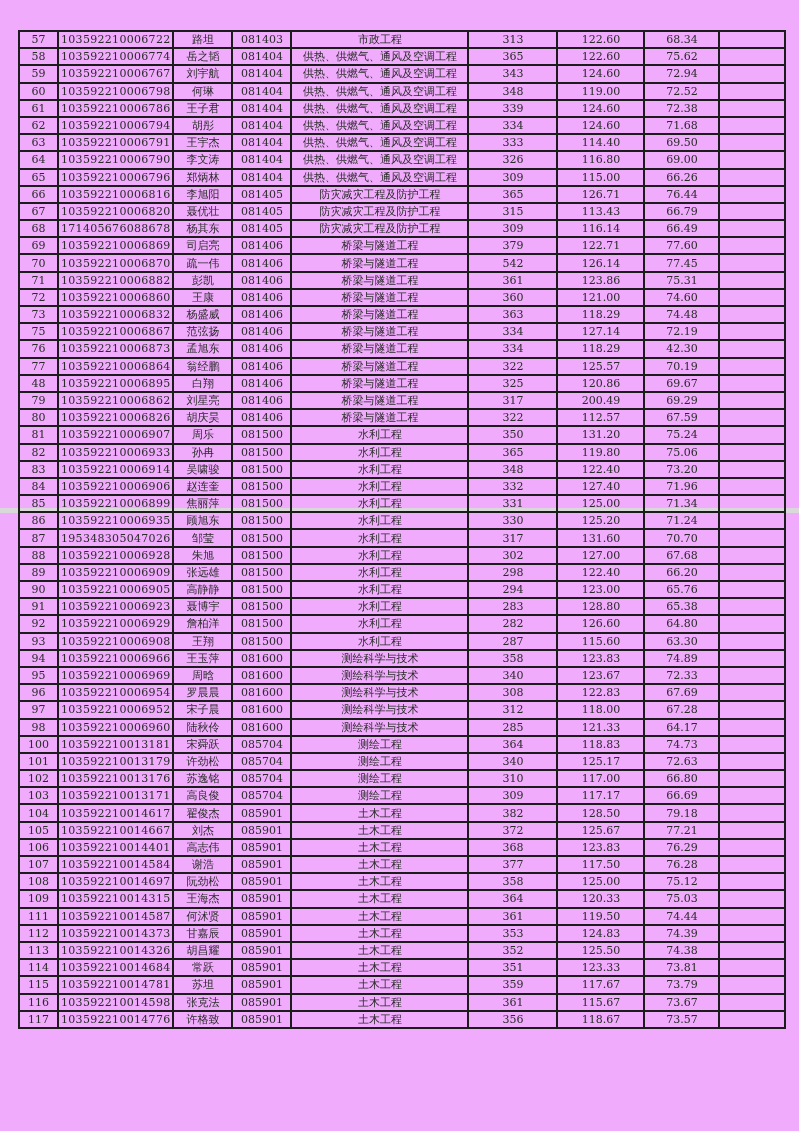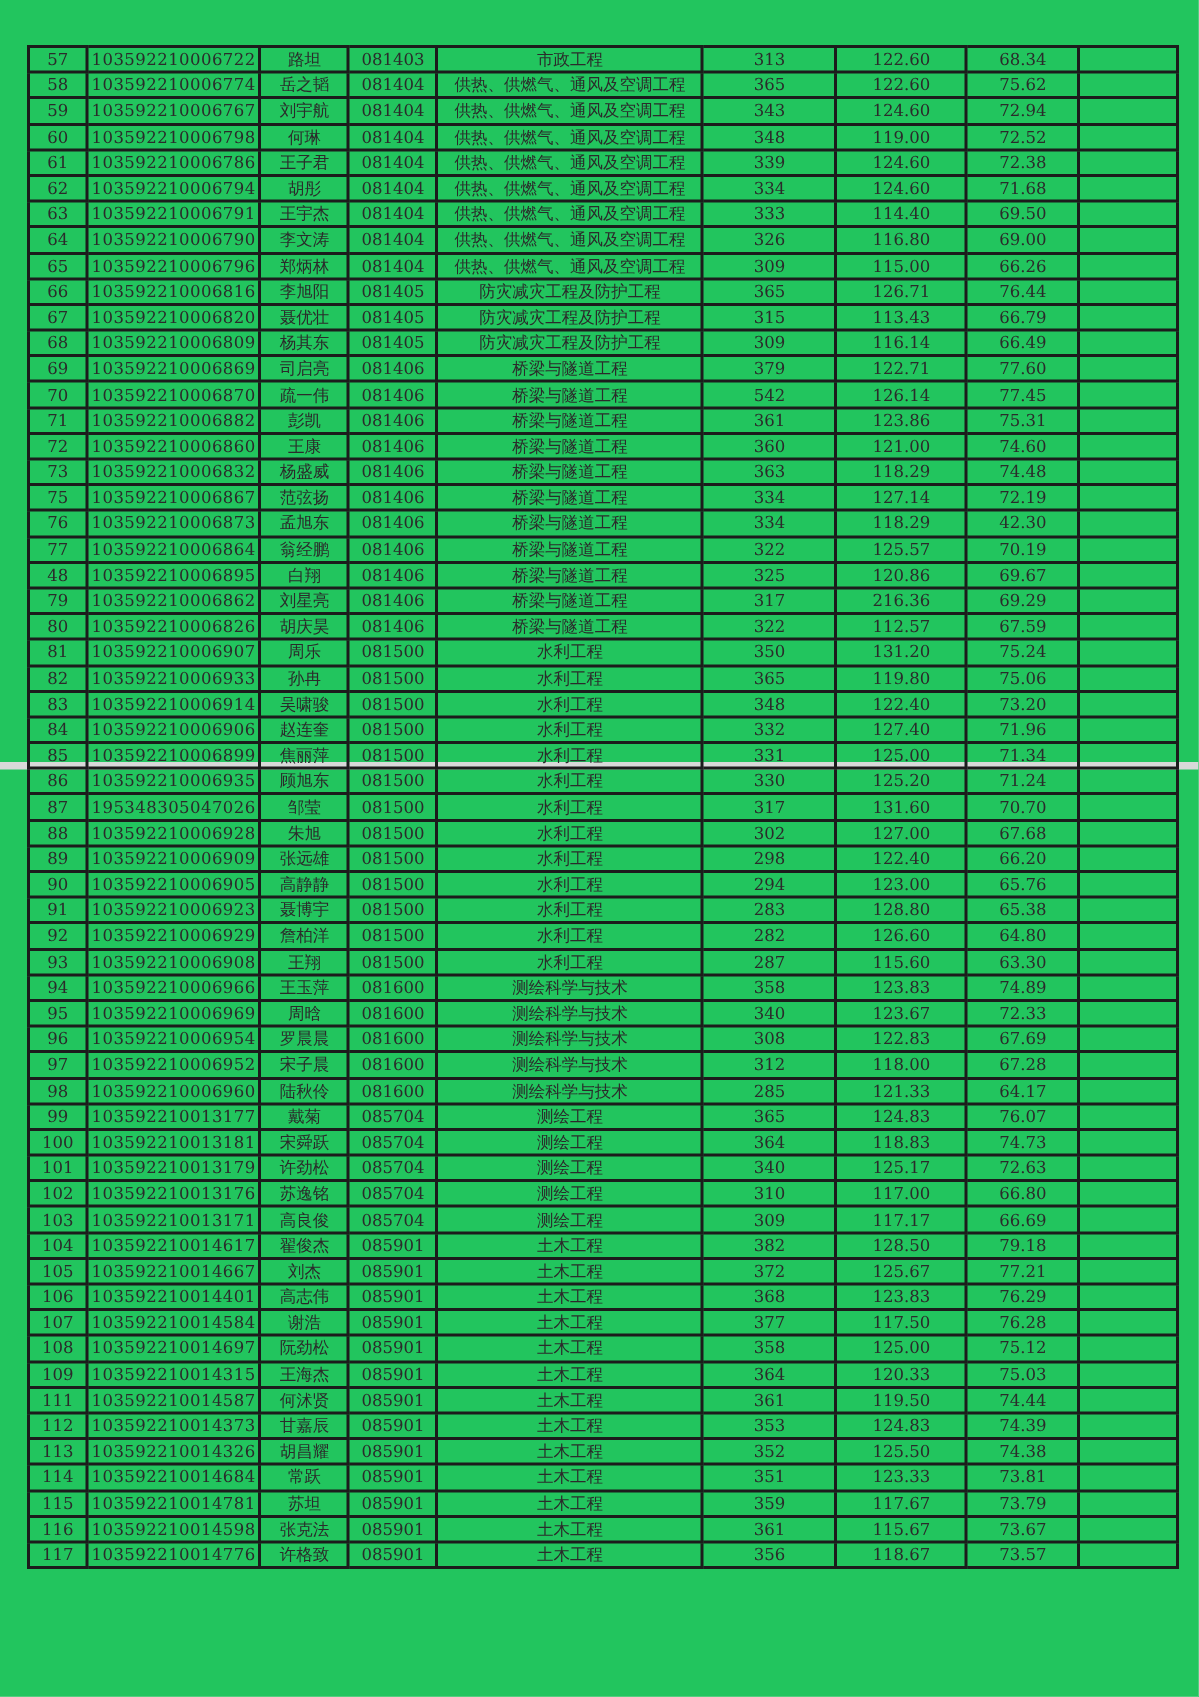--- a/index.html
+++ b/index.html
@@ -4,21 +4,21 @@
 <style>
   html, body { margin: 0; padding: 0; }
   body {
     background: #e8e8e8;
     font-family: "DejaVu Serif", "Liberation Serif", serif;
   }
   .page {
     position: relative;
     width: 799px;
     height: 1131px;
-    background: #22c55e;
+    background: #f0abfc;
     overflow: hidden;
     margin: 0 auto;
   }
   .page-break-band {
     position: absolute;
     left: 0;
     top: 508px;
     width: 799px;
     height: 5px;
     background: #d9d9d9;
@@ -191,21 +191,21 @@
           <td class="col-name">聂优壮</td>
           <td class="col-code">081405</td>
           <td class="col-major">防灾减灾工程及防护工程</td>
           <td class="col-score1">315</td>
           <td class="col-score2">113.43</td>
           <td class="col-score3">66.79</td>
           <td class="col-blank"></td>
         </tr>
         <tr>
           <td class="col-rank">68</td>
-          <td class="col-id">103592210006809</td>
+          <td class="col-id">171405676088678</td>
           <td class="col-name">杨其东</td>
           <td class="col-code">081405</td>
           <td class="col-major">防灾减灾工程及防护工程</td>
           <td class="col-score1">309</td>
           <td class="col-score2">116.14</td>
           <td class="col-score3">66.49</td>
           <td class="col-blank"></td>
         </tr>
         <tr>
           <td class="col-rank">69</td>
@@ -306,21 +306,21 @@
           <td class="col-score3">69.67</td>
           <td class="col-blank"></td>
         </tr>
         <tr>
           <td class="col-rank">79</td>
           <td class="col-id">103592210006862</td>
           <td class="col-name">刘星亮</td>
           <td class="col-code">081406</td>
           <td class="col-major">桥梁与隧道工程</td>
           <td class="col-score1">317</td>
-          <td class="col-score2">216.36</td>
+          <td class="col-score2">200.49</td>
           <td class="col-score3">69.29</td>
           <td class="col-blank"></td>
         </tr>
         <tr>
           <td class="col-rank">80</td>
           <td class="col-id">103592210006826</td>
           <td class="col-name">胡庆昊</td>
           <td class="col-code">081406</td>
           <td class="col-major">桥梁与隧道工程</td>
           <td class="col-score1">322</td>
@@ -520,31 +520,20 @@
           <td class="col-id">103592210006960</td>
           <td class="col-name">陆秋伶</td>
           <td class="col-code">081600</td>
           <td class="col-major">测绘科学与技术</td>
           <td class="col-score1">285</td>
           <td class="col-score2">121.33</td>
           <td class="col-score3">64.17</td>
           <td class="col-blank"></td>
         </tr>
         <tr>
-          <td class="col-rank">99</td>
-          <td class="col-id">103592210013177</td>
-          <td class="col-name">戴菊</td>
-          <td class="col-code">085704</td>
-          <td class="col-major">测绘工程</td>
-          <td class="col-score1">365</td>
-          <td class="col-score2">124.83</td>
-          <td class="col-score3">76.07</td>
-          <td class="col-blank"></td>
-        </tr>
-        <tr>
           <td class="col-rank">100</td>
           <td class="col-id">103592210013181</td>
           <td class="col-name">宋舜跃</td>
           <td class="col-code">085704</td>
           <td class="col-major">测绘工程</td>
           <td class="col-score1">364</td>
           <td class="col-score2">118.83</td>
           <td class="col-score3">74.73</td>
           <td class="col-blank"></td>
         </tr>

